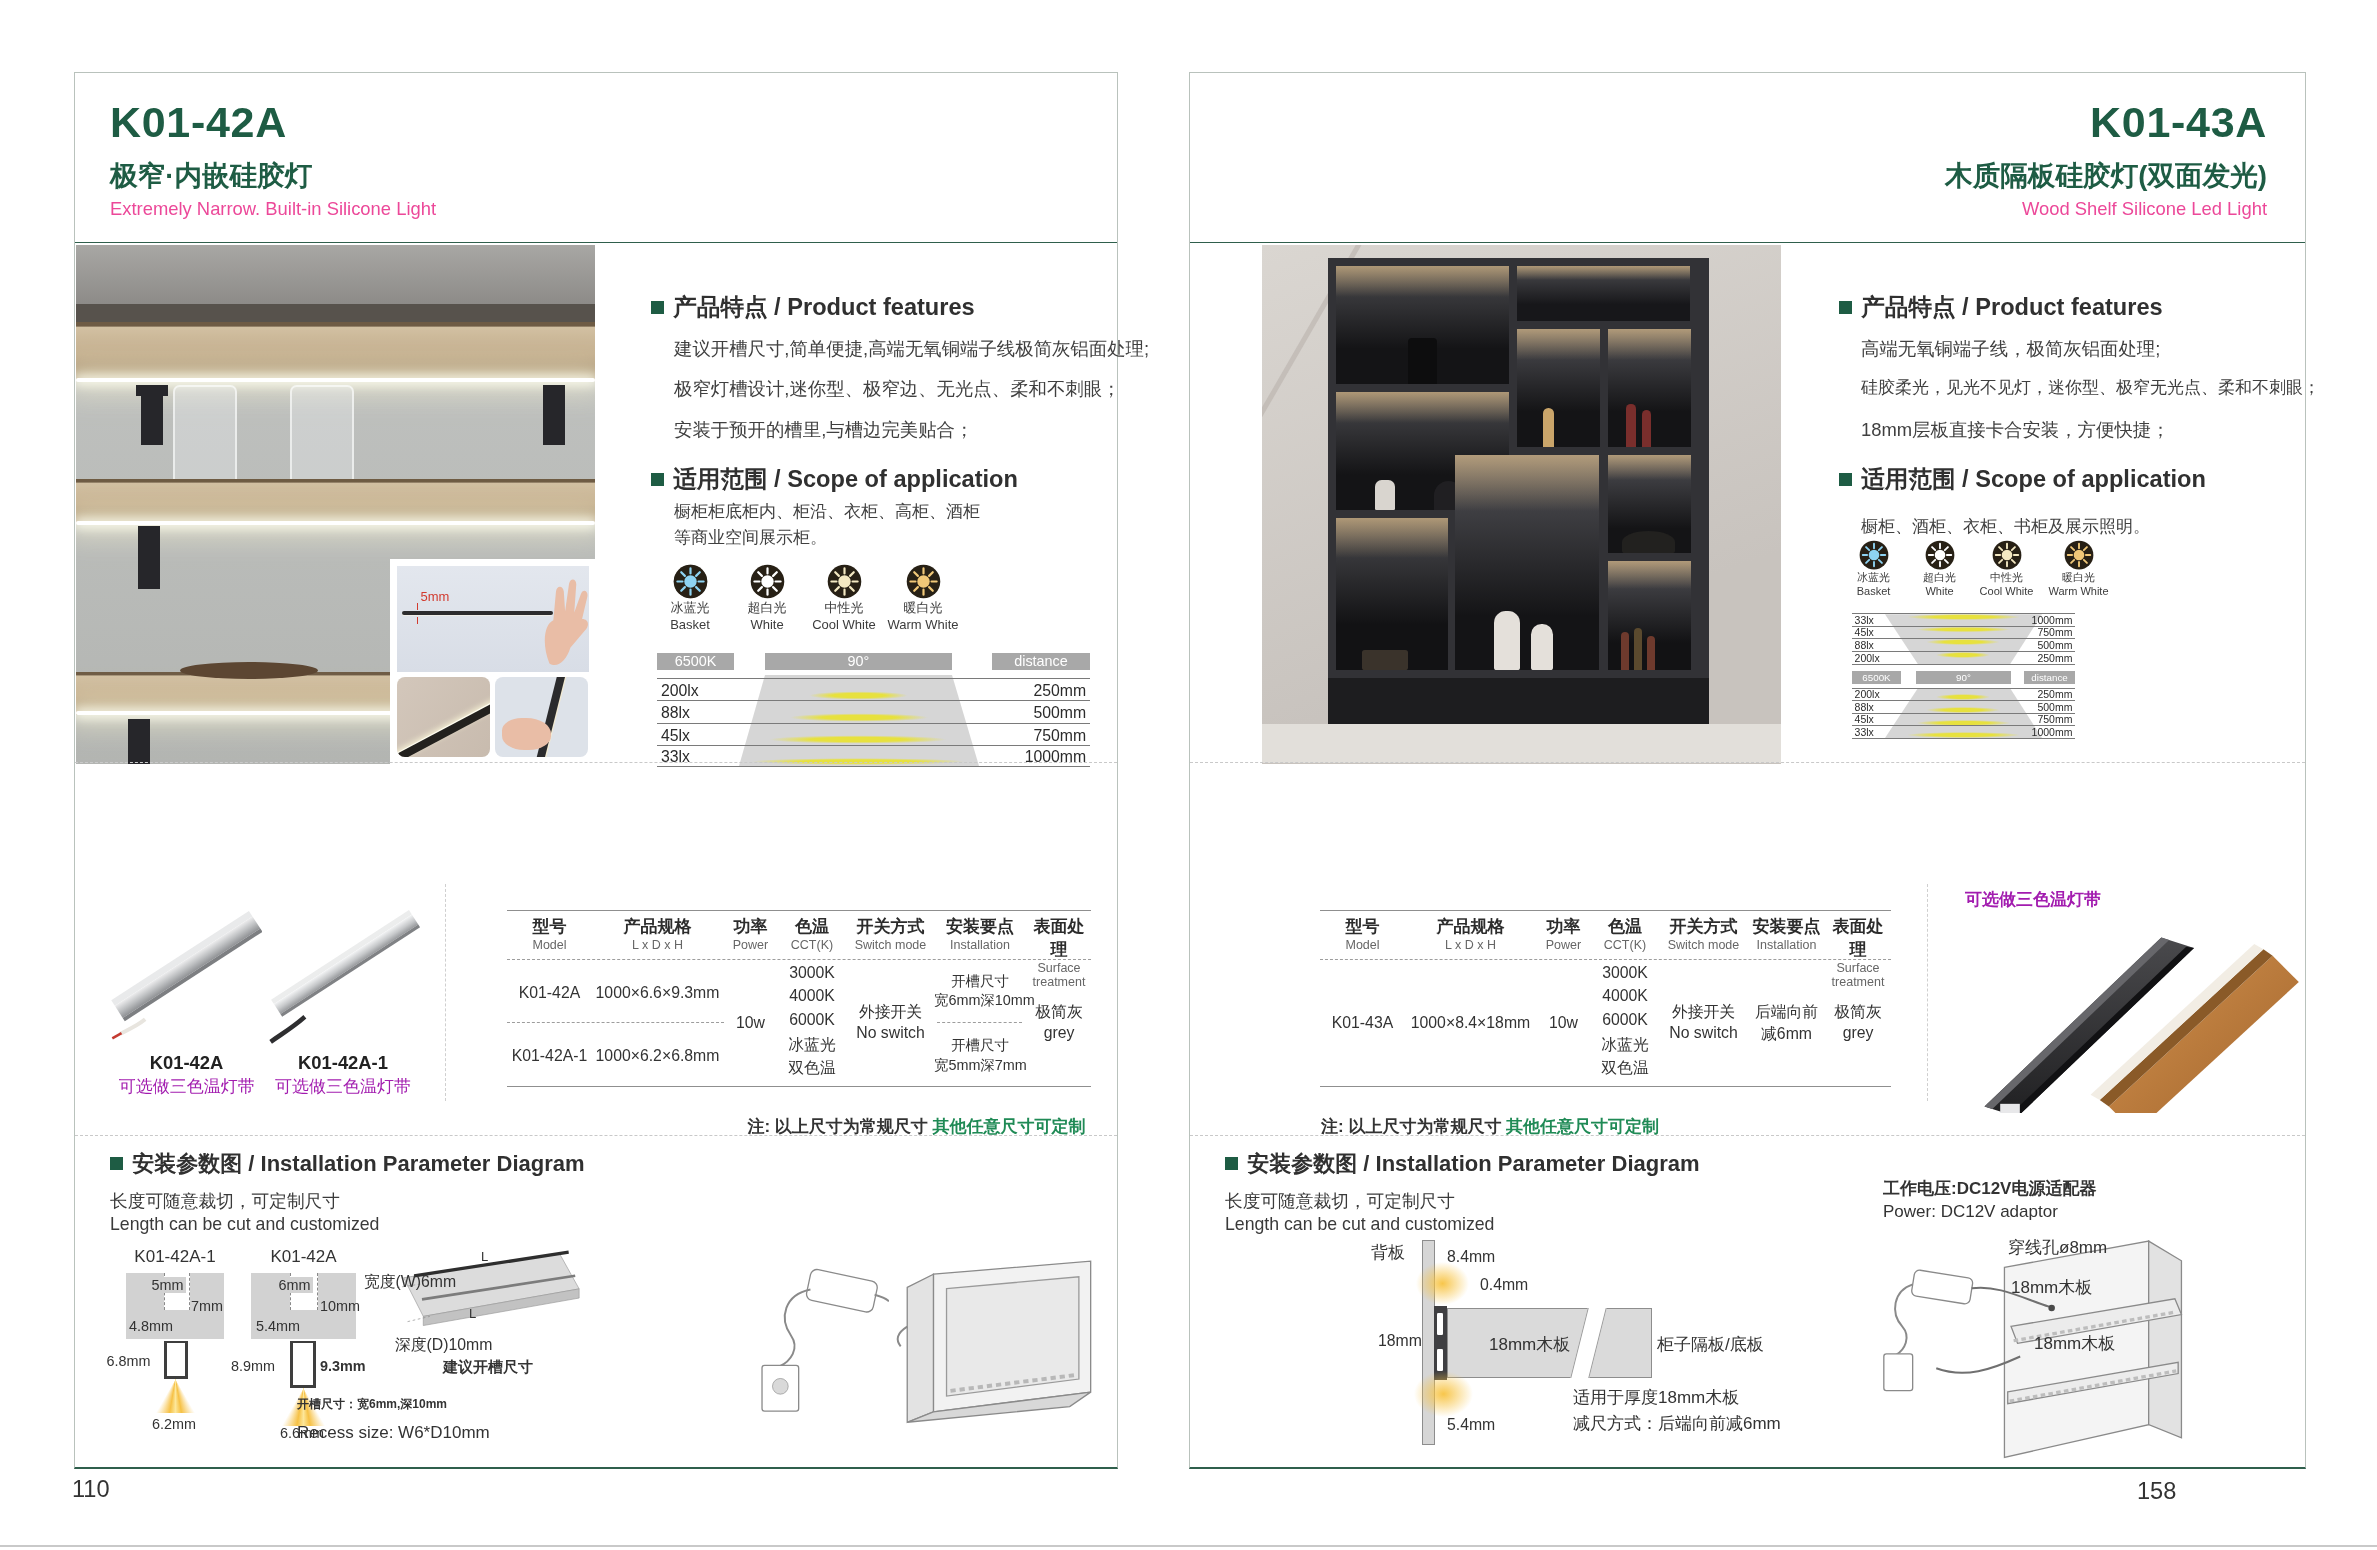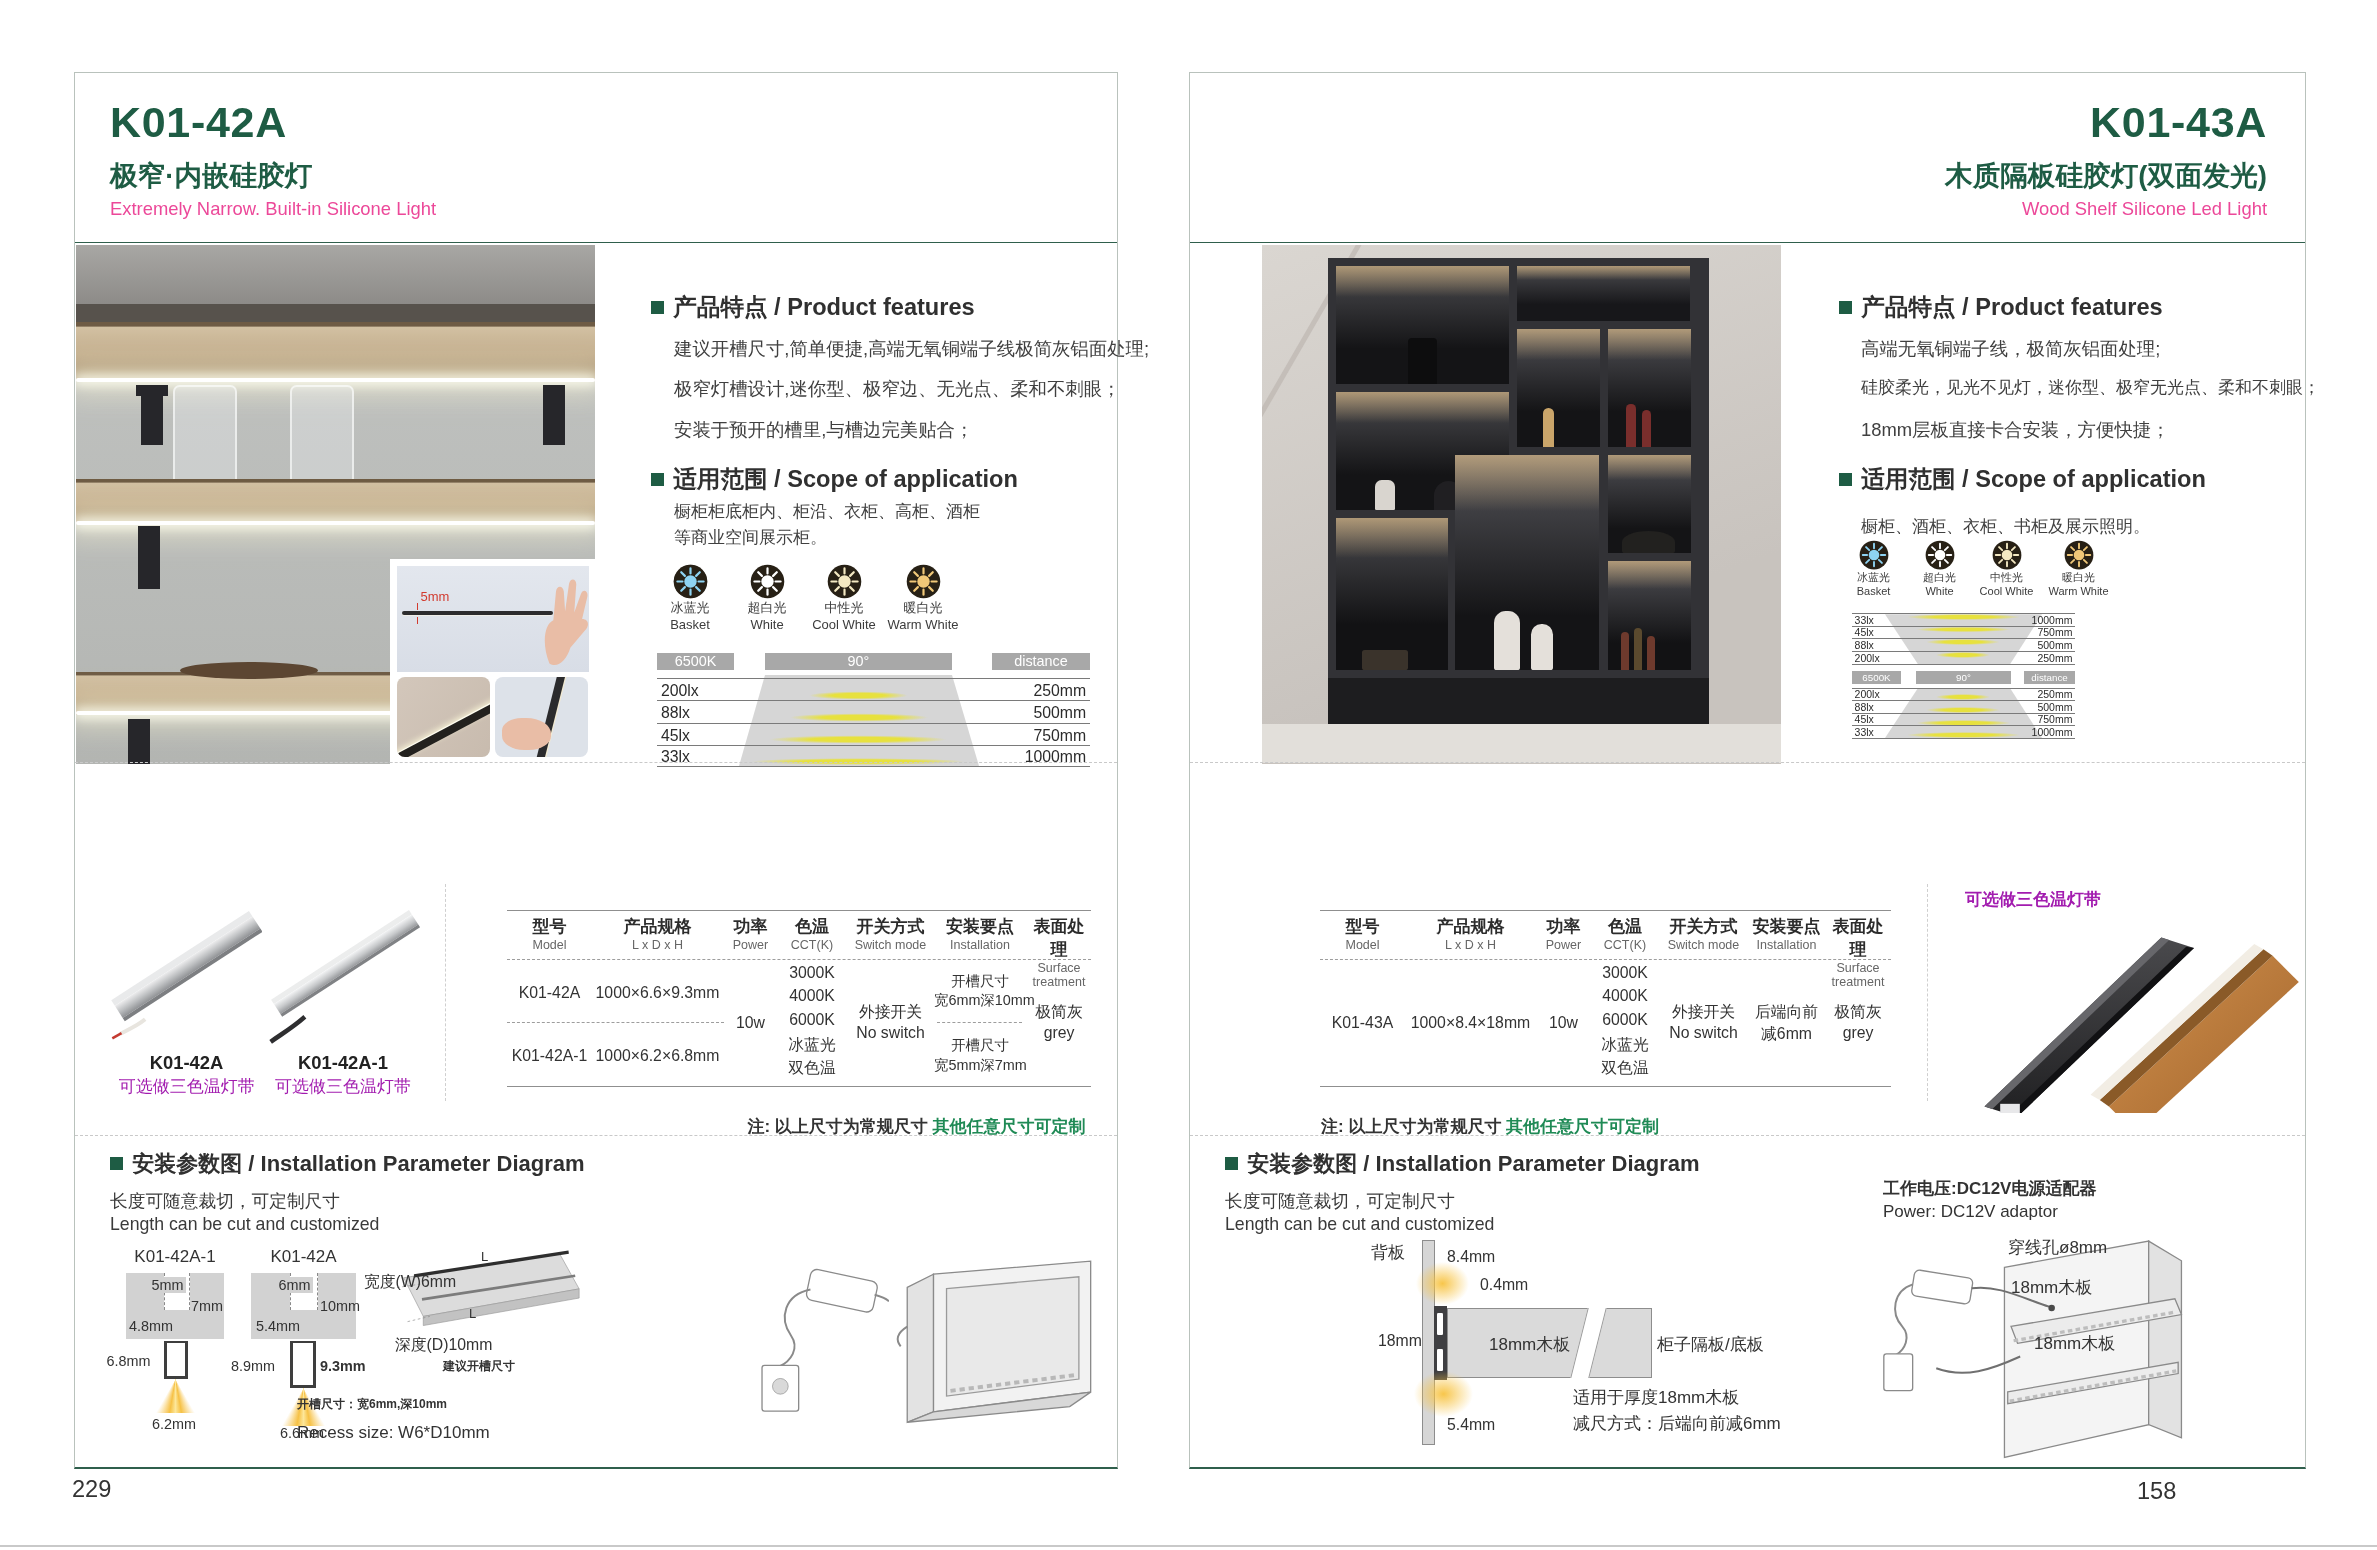--- a/index.html
+++ b/index.html
@@ -307,21 +307,21 @@
     <svg class="abs" style="left:309px;top:1175px;" width="203" height="125" viewBox="0 0 310 190">
       <polygon points="30,45 268,8 298,62 60,104" fill="#dcdcdc" stroke="#9a9a9a"></polygon>
       <polygon points="60,104 298,62 298,76 60,118" fill="#c2c2c2" stroke="#9a9a9a"></polygon>
       <line x1="46" y1="42" x2="282" y2="6" stroke="#2e2e2e" stroke-width="5"></line>
       <line x1="58" y1="78" x2="292" y2="42" stroke="#7c7c7c" stroke-width="4"></line>
       <line x1="20" y1="60" x2="60" y2="54" stroke="#888" stroke-dasharray="4 4"></line>
       <line x1="36" y1="112" x2="70" y2="104" stroke="#888" stroke-dasharray="4 4"></line>
     </svg>
     <div class="abs dim" style="left:289px;top:1199px;font-size:15.8px;">宽度(W)6mm</div>
     <div class="abs dim" style="left:320px;top:1262px;font-size:15.8px;">深度(D)10mm</div>
-    <div class="abs dim" style="left:368px;top:1285px;font-size:12px;font-weight:bold;">建议开槽尺寸</div>
+    <div class="abs dim" style="left:368px;top:1285px;font-size:15px;font-weight:bold;">建议开槽尺寸</div>
     <div class="abs dim" style="left:406px;top:1176px;font-size:13px;">L</div>
     <div class="abs dim" style="left:394px;top:1233px;font-size:13px;">L</div>
 
     <div class="abs dim" style="left:222px;top:1323px;font-size:12px;font-weight:bold;text-align:center;">开槽尺寸：宽6mm,深10mm</div>
     <div class="abs dim" style="left:222px;top:1350px;font-size:17px;">Recess size: W6*D10mm</div>
 
     <svg class="abs" style="left:670px;top:1182px;" width="144" height="171" viewBox="0 0 220 260">
       <rect x="96" y="30" width="104" height="48" rx="10" transform="rotate(12 148 54)" fill="#ffffff" stroke="#8a8a8a" stroke-width="2"></rect>
       <path d="M100 52 C60 60 52 96 70 122 C84 142 70 162 52 170" fill="none" stroke="#8a8a8a" stroke-width="3"></path>
       <rect x="26" y="168" width="56" height="70" rx="4" fill="#ffffff" stroke="#8a8a8a" stroke-width="2"></rect>
@@ -603,17 +603,17 @@
       <rect x="16" y="192" width="44" height="56" rx="4" fill="#fff" stroke="#8a8a8a" stroke-width="2"></rect>
       <path d="M150 92 C190 86 230 108 268 120" fill="none" stroke="#707070" stroke-width="3"></path>
       <circle cx="272" cy="122" r="5" fill="#4a4a4a"></circle>
       <path d="M96 214 C140 230 180 216 224 196" fill="none" stroke="#707070" stroke-width="3"></path>
     </svg>
     <div class="abs dim" style="left:818px;top:1163px;font-size:17px;">穿线孔ø8mm</div>
     <div class="abs dim" style="left:821px;top:1203px;font-size:17px;">18mm木板</div>
     <div class="abs dim" style="left:844px;top:1259px;font-size:17px;">18mm木板</div>
   </section>
 
-  <div class="pagenum" style="left:72px;top:1476px;">229</div>
+  <div class="pagenum" style="left:72px;top:1476px;">110</div>
   <div class="pagenum" style="left:2137px;top:1478px;">158</div>
   <div class="abs" style="left:0;top:1545px;width:2377px;height:2px;background:#c9c9c9;"></div>
 </div>
 
 
 </body></html>

